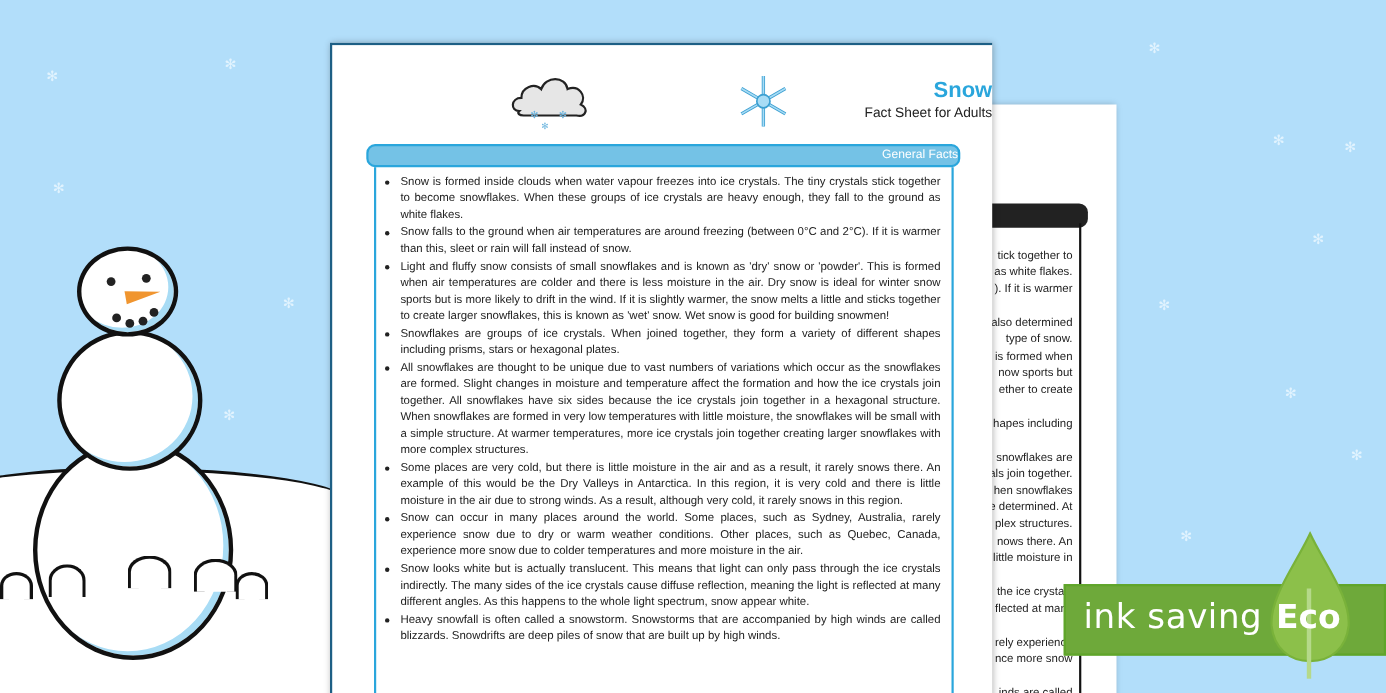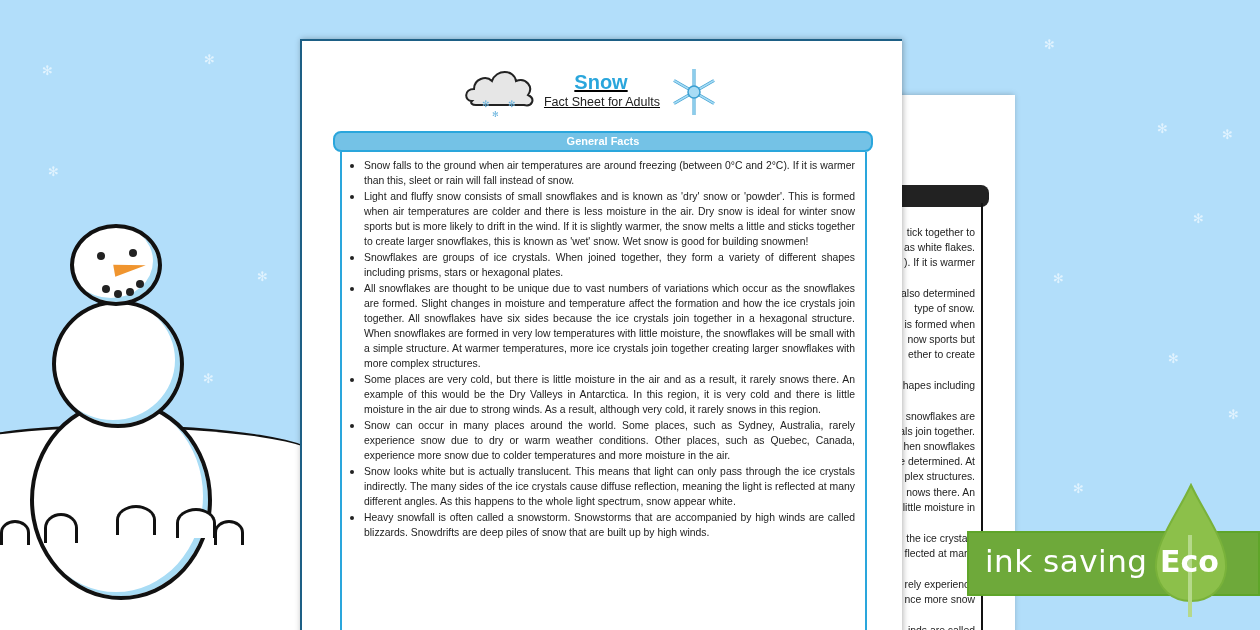--- a/index.html
+++ b/index.html
@@ -77,43 +77,43 @@
     .sheet {
       position: absolute;
       left: 300px; top: 39px;
       width: 602px; height: 600px;
       background: #fff;
       border-left: 2px solid #1d5f85;
       border-top: 2px solid #1d5f85;
       box-shadow: 1px 0 6px rgba(0,0,0,0.3);
     }
     .title-block {
-      position: absolute; left: 0; top: 30px; width: 100%; text-align: center; text-decoration: underline;
+      position: absolute; left: 0; top: 30px; width: 100%; text-align: right;
     }
     .title {
       font-family: "Liberation Sans", sans-serif;
       font-weight: bold; font-size: 20px; color: #2aa6dc;
       display: block; margin-left: -2px;
     }
     .subtitle {
       font-family: "Liberation Sans", sans-serif;
       font-size: 12.5px; color: #222; display: block; margin-top: 1px;
     }
     .cloud-icon { position: absolute; left: 160px; top: 20px; width: 76px; height: 58px; }
     .flake-icon { position: absolute; left: 366px; top: 25px; width: 52px; height: 52px; }
     .section-header {
       position: absolute; left: 31px; top: 90px;
       width: 540px; height: 21px;
       background: #74c2e6;
       border: 2px solid #2aa6dc;
       border-radius: 8px;
-      text-align: center;
+      text-align: right;
       color: #fff;
       font-family: "Liberation Sans", sans-serif;
-      font-weight: bold; font-size: 11px; line-height: 17px;
+      font-weight: normal; font-size: 11px; line-height: 17px;
     }
     .section-body {
       position: absolute; left: 38px; top: 111px;
       width: 527px; height: 500px;
       border-left: 2px solid #2aa6dc;
       border-right: 2px solid #2aa6dc;
       padding: 6px 10px 0 4px;
     }
     .facts { list-style: none; }
     .fact {
@@ -241,20 +241,21 @@
     <g stroke="#a8dcf5" stroke-width="1.5" fill="none">
       <line x1="0" y1="-23" x2="0" y2="23"></line>
       <line x1="-20" y1="-11.5" x2="20" y2="11.5"></line>
       <line x1="-20" y1="11.5" x2="20" y2="-11.5"></line>
     </g>
     <circle r="6" fill="#a8dcf5" stroke="#3b9fd1" stroke-width="1.5"></circle>
   </svg>
   <div class="section-header">General Facts</div>
   <div class="section-body">
     <ul class="facts">
+      <li class="fact">Snow is formed inside clouds when water vapour freezes into ice crystals. The tiny crystals stick together to become snowflakes. When these groups of ice crystals are heavy enough, they fall to the ground as white flakes.</li>
       <li class="fact">Snow falls to the ground when air temperatures are around freezing (between 0°C and 2°C). If it is warmer than this, sleet or rain will fall instead of snow.</li>
       <li class="fact">Light and fluffy snow consists of small snowflakes and is known as 'dry' snow or 'powder'. This is formed when air temperatures are colder and there is less moisture in the air. Dry snow is ideal for winter snow sports but is more likely to drift in the wind. If it is slightly warmer, the snow melts a little and sticks together to create larger snowflakes, this is known as 'wet' snow. Wet snow is good for building snowmen!</li>
       <li class="fact">Snowflakes are groups of ice crystals. When joined together, they form a variety of different shapes including prisms, stars or hexagonal plates.</li>
       <li class="fact">All snowflakes are thought to be unique due to vast numbers of variations which occur as the snowflakes are formed. Slight changes in moisture and temperature affect the formation and how the ice crystals join together. All snowflakes have six sides because the ice crystals join together in a hexagonal structure. When snowflakes are formed in very low temperatures with little moisture, the snowflakes will be small with a simple structure. At warmer temperatures, more ice crystals join together creating larger snowflakes with more complex structures.</li>
       <li class="fact">Some places are very cold, but there is little moisture in the air and as a result, it rarely snows there. An example of this would be the Dry Valleys in Antarctica. In this region, it is very cold and there is little moisture in the air due to strong winds. As a result, although very cold, it rarely snows in this region.</li>
       <li class="fact">Snow can occur in many places around the world. Some places, such as Sydney, Australia, rarely experience snow due to dry or warm weather conditions. Other places, such as Quebec, Canada, experience more snow due to colder temperatures and more moisture in the air.</li>
       <li class="fact">Snow looks white but is actually translucent. This means that light can only pass through the ice crystals indirectly. The many sides of the ice crystals cause diffuse reflection, meaning the light is reflected at many different angles. As this happens to the whole light spectrum, snow appear white.</li>
       <li class="fact">Heavy snowfall is often called a snowstorm. Snowstorms that are accompanied by high winds are called blizzards. Snowdrifts are deep piles of snow that are built up by high winds.</li>
 
     </ul>

